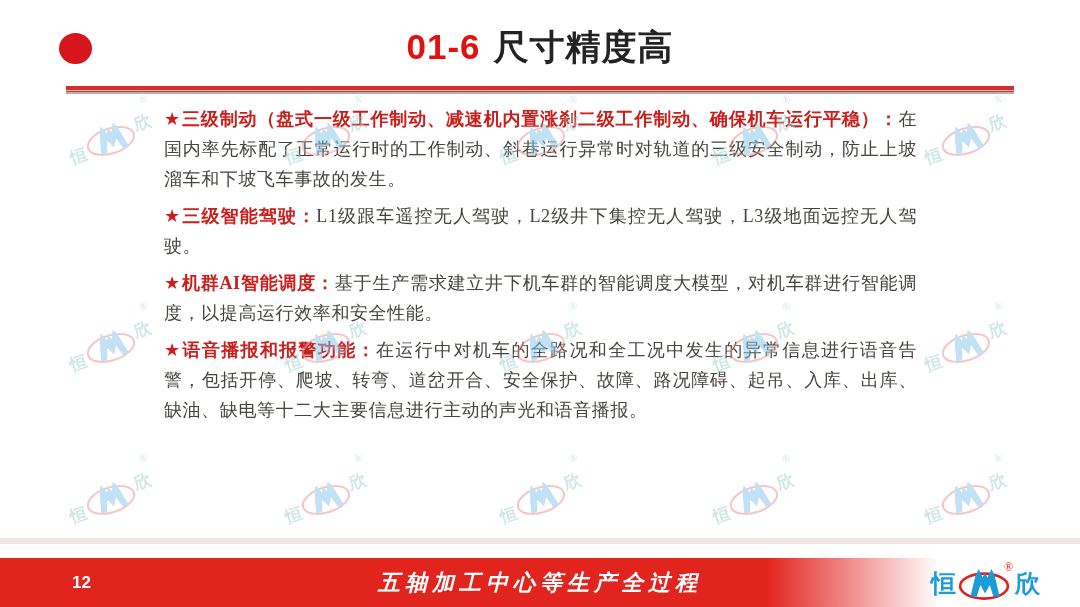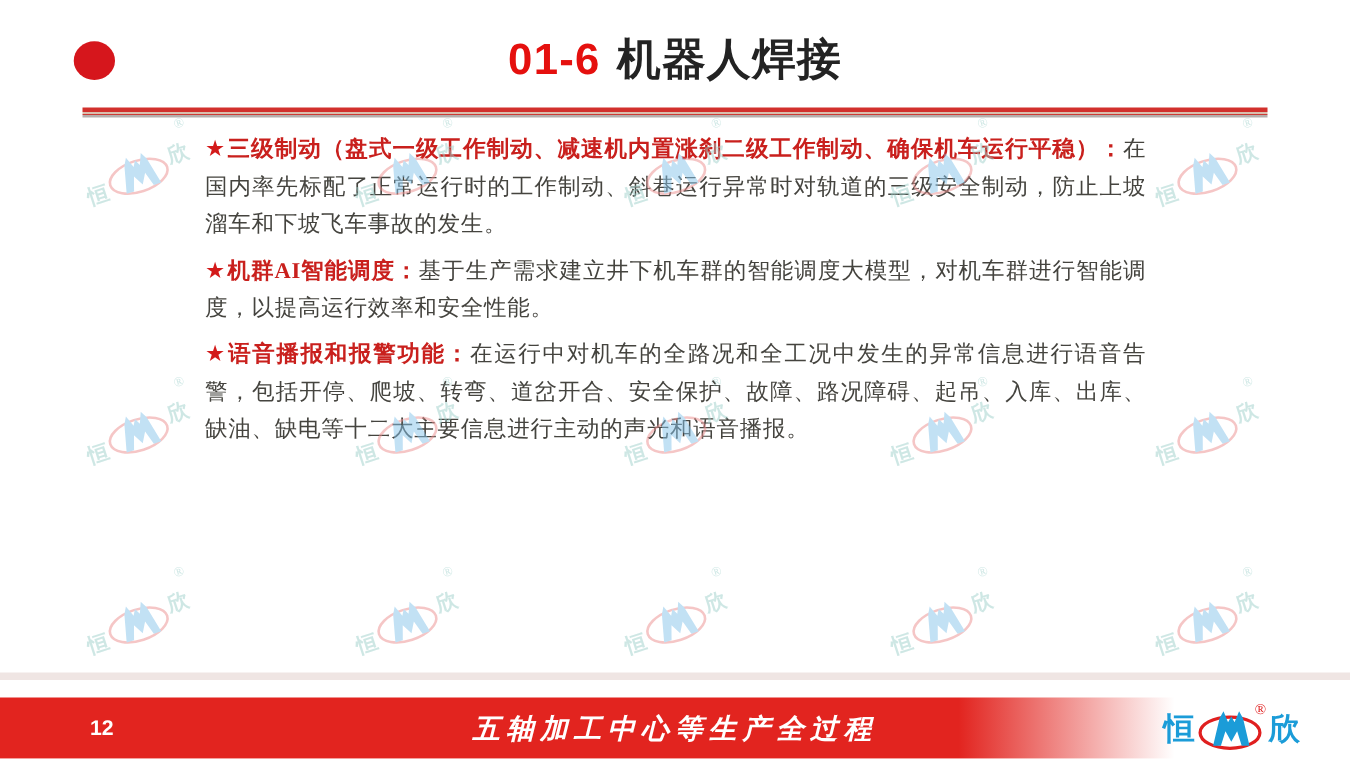--- a/index.html
+++ b/index.html
@@ -189,27 +189,30 @@
           <ellipse cx="50" cy="42" rx="46" ry="24" fill="none" stroke="var(--watermark-ring)" stroke-width="4"></ellipse>
           <path d="M24 62 L34 20 L40 9 L47 26 L52 17 L57 26 L64 9 L70 20 L80 62 L68 62 L61 40 L52 56 L43 40 L36 62 Z" fill="var(--watermark-blue)"></path>
         </svg>
         <span class="wm-char wm-right">欣</span>
         <span class="wm-reg">®</span>
       </div>
     </div>
 
   <div class="header-dot"></div>
   <h1 class="page-title">
-    <span class="title-num">01-6</span><span>机器人焊接</span>
+    <span class="title-num">01-6</span><span>尺寸精度高</span>
   </h1>
   <div class="header-divider"></div>
 
   <main class="content">
     <p>
       <span class="star">★</span><span class="feature-label">三级制动（盘式一级工作制动、减速机内置涨刹二级工作制动、确保机车运行平稳）：</span><span>在国内率先标配了正常运行时的工作制动、斜巷运行异常时对轨道的三级安全制动，防止上坡溜车和下坡飞车事故的发生。</span>
+    </p>
+    <p>
+      <span class="star">★</span><span class="feature-label">三级智能驾驶：</span><span>L1级跟车遥控无人驾驶，L2级井下集控无人驾驶，L3级地面远控无人驾驶。</span>
     </p>
     <p>
       <span class="star">★</span><span class="feature-label">机群AI智能调度：</span><span>基于生产需求建立井下机车群的智能调度大模型，对机车群进行智能调度，以提高运行效率和安全性能。</span>
     </p>
     <p>
       <span class="star">★</span><span class="feature-label">语音播报和报警功能：</span><span>在运行中对机车的全路况和全工况中发生的异常信息进行语音告警，包括开停、爬坡、转弯、道岔开合、安全保护、故障、路况障碍、起吊、入库、出库、缺油、缺电等十二大主要信息进行主动的声光和语音播报。</span>
     </p>
   </main>
 
   <div class="pre-footer-line"></div>

